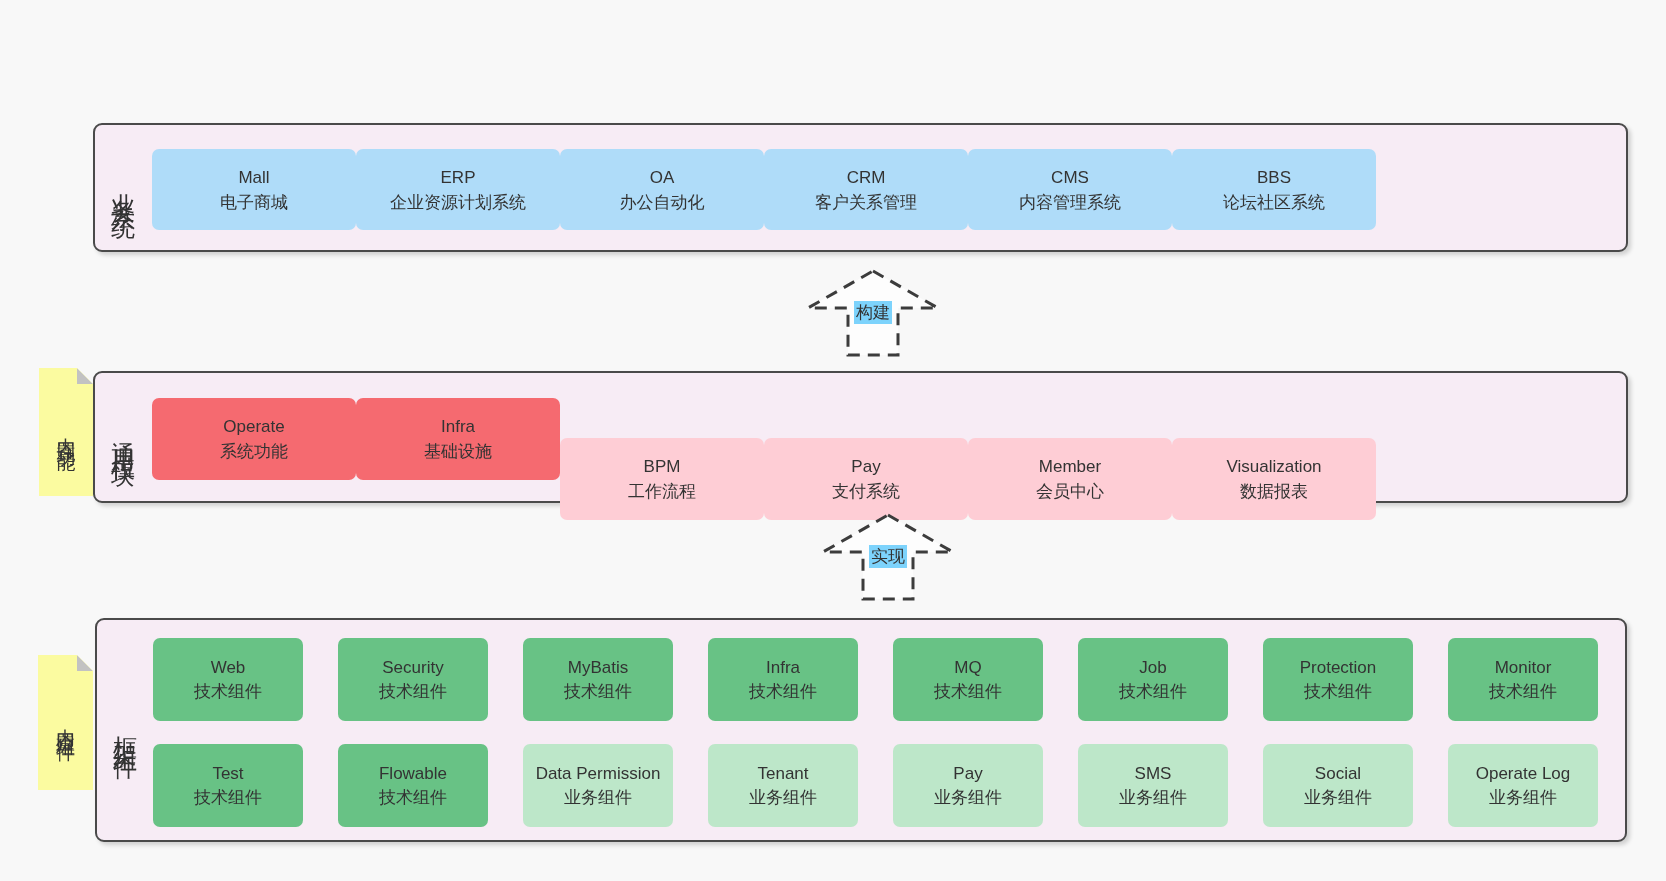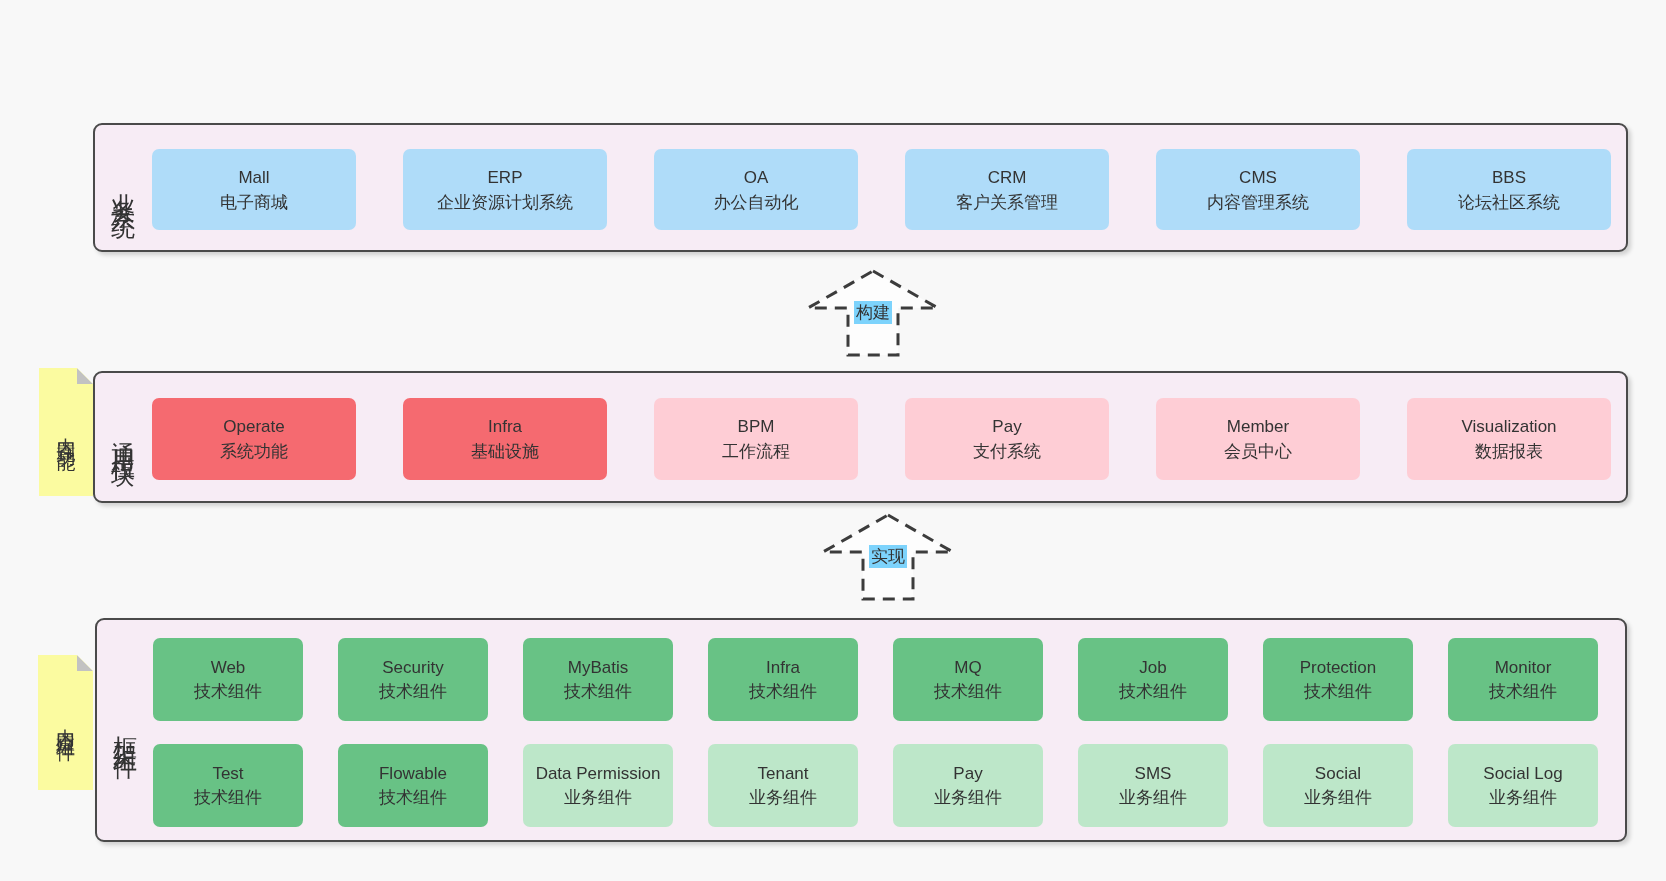--- a/index.html
+++ b/index.html
@@ -17,34 +17,34 @@
     box-shadow:3px 3px 4px rgba(0,0,0,0.16);
   }
   .v-label{
     position:absolute;left:12px;top:0;bottom:0;width:32px;
     display:flex;align-items:center;justify-content:center;
     writing-mode:vertical-rl;text-orientation:upright;
     font-size:24px;letter-spacing:7px;color:var(--text,#333);
     white-space:nowrap;
   }
   .boxes-row{position:absolute;display:flex;}
-  .row-wide{left:57px;gap:47px;}
+  .row-wide{left:57px;}
   .row-grid{left:56px;gap:35px;}
   .box{
     box-sizing:border-box;border-radius:7px;
     display:flex;flex-direction:column;align-items:center;justify-content:center;
     text-align:center;font-size:17px;line-height:25px;color:var(--text,#333);
     padding:2px 6px;
   }
   .box-wide{width:204px;height:81px;}
   .box-mid{width:204px;height:82px;}
   .box-grid{width:150px;height:83px;line-height:24px;}
   .blue{background:var(--box-blue,#afdcf9);}
   .red{background:var(--box-red,#f56a70);}
-  .pink{background:var(--box-pink,#fecdd5);}
+  .pink{background:var(--box-pink,#fecdd5);margin-top:40px;}
   .green{background:var(--box-green,#68c285);}
   .green-light{background:var(--box-green-light,#bde7c9);}
   .note{
     position:absolute;background:var(--note-yellow,#fbfba0);
     clip-path:polygon(0 0,calc(100% - 16px) 0,100% 16px,100% 100%,0 100%);
     display:flex;align-items:center;justify-content:center;
   }
   .note-fold{
     position:absolute;top:0;right:0;width:16px;height:16px;
     background:var(--note-fold,#c2c2c2);
@@ -212,19 +212,19 @@
       </div>
       <div class="box box-grid green-light">
         <span>SMS</span>
         <span>业务组件</span>
       </div>
       <div class="box box-grid green-light">
         <span>Social</span>
         <span>业务组件</span>
       </div>
       <div class="box box-grid green-light">
-        <span>Social Log</span>
+        <span>Operate Log</span>
         <span>业务组件</span>
       </div>
     </div>
   </section>
 
 </div>
 
 </body></html>

